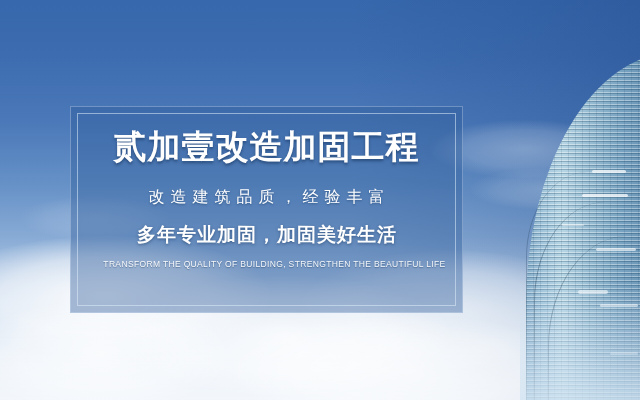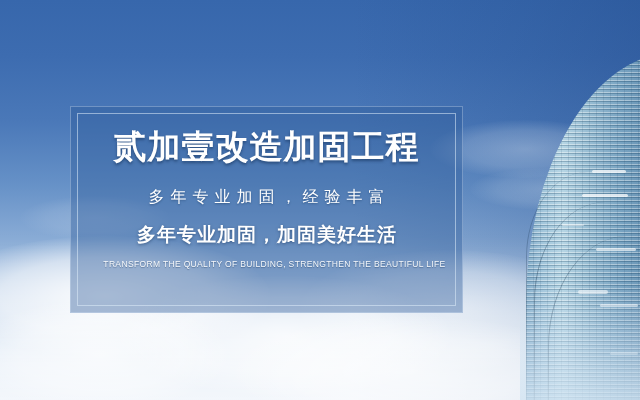--- a/index.html
+++ b/index.html
@@ -261,19 +261,19 @@
       <div class="streak k7"></div>
     </div>
     <div class="building-haze"></div>
   </div>
 
   <div class="panel">
     <div class="panel-inner-border"></div>
 
     <div class="content">
       <div class="headline">贰加壹改造加固工程</div>
-      <div class="subline-1">多年专业加固，经验丰富</div>
+      <div class="subline-1">改造建筑品质，经验丰富</div>
       <div class="subline-2">多年专业加固，加固美好生活</div>
       <div class="tagline">TRANSFORM THE QUALITY OF BUILDING, STRENGTHEN THE BEAUTIFUL LIFE</div>
     </div>
   </div>
 
 </div>
 
 </body></html>

